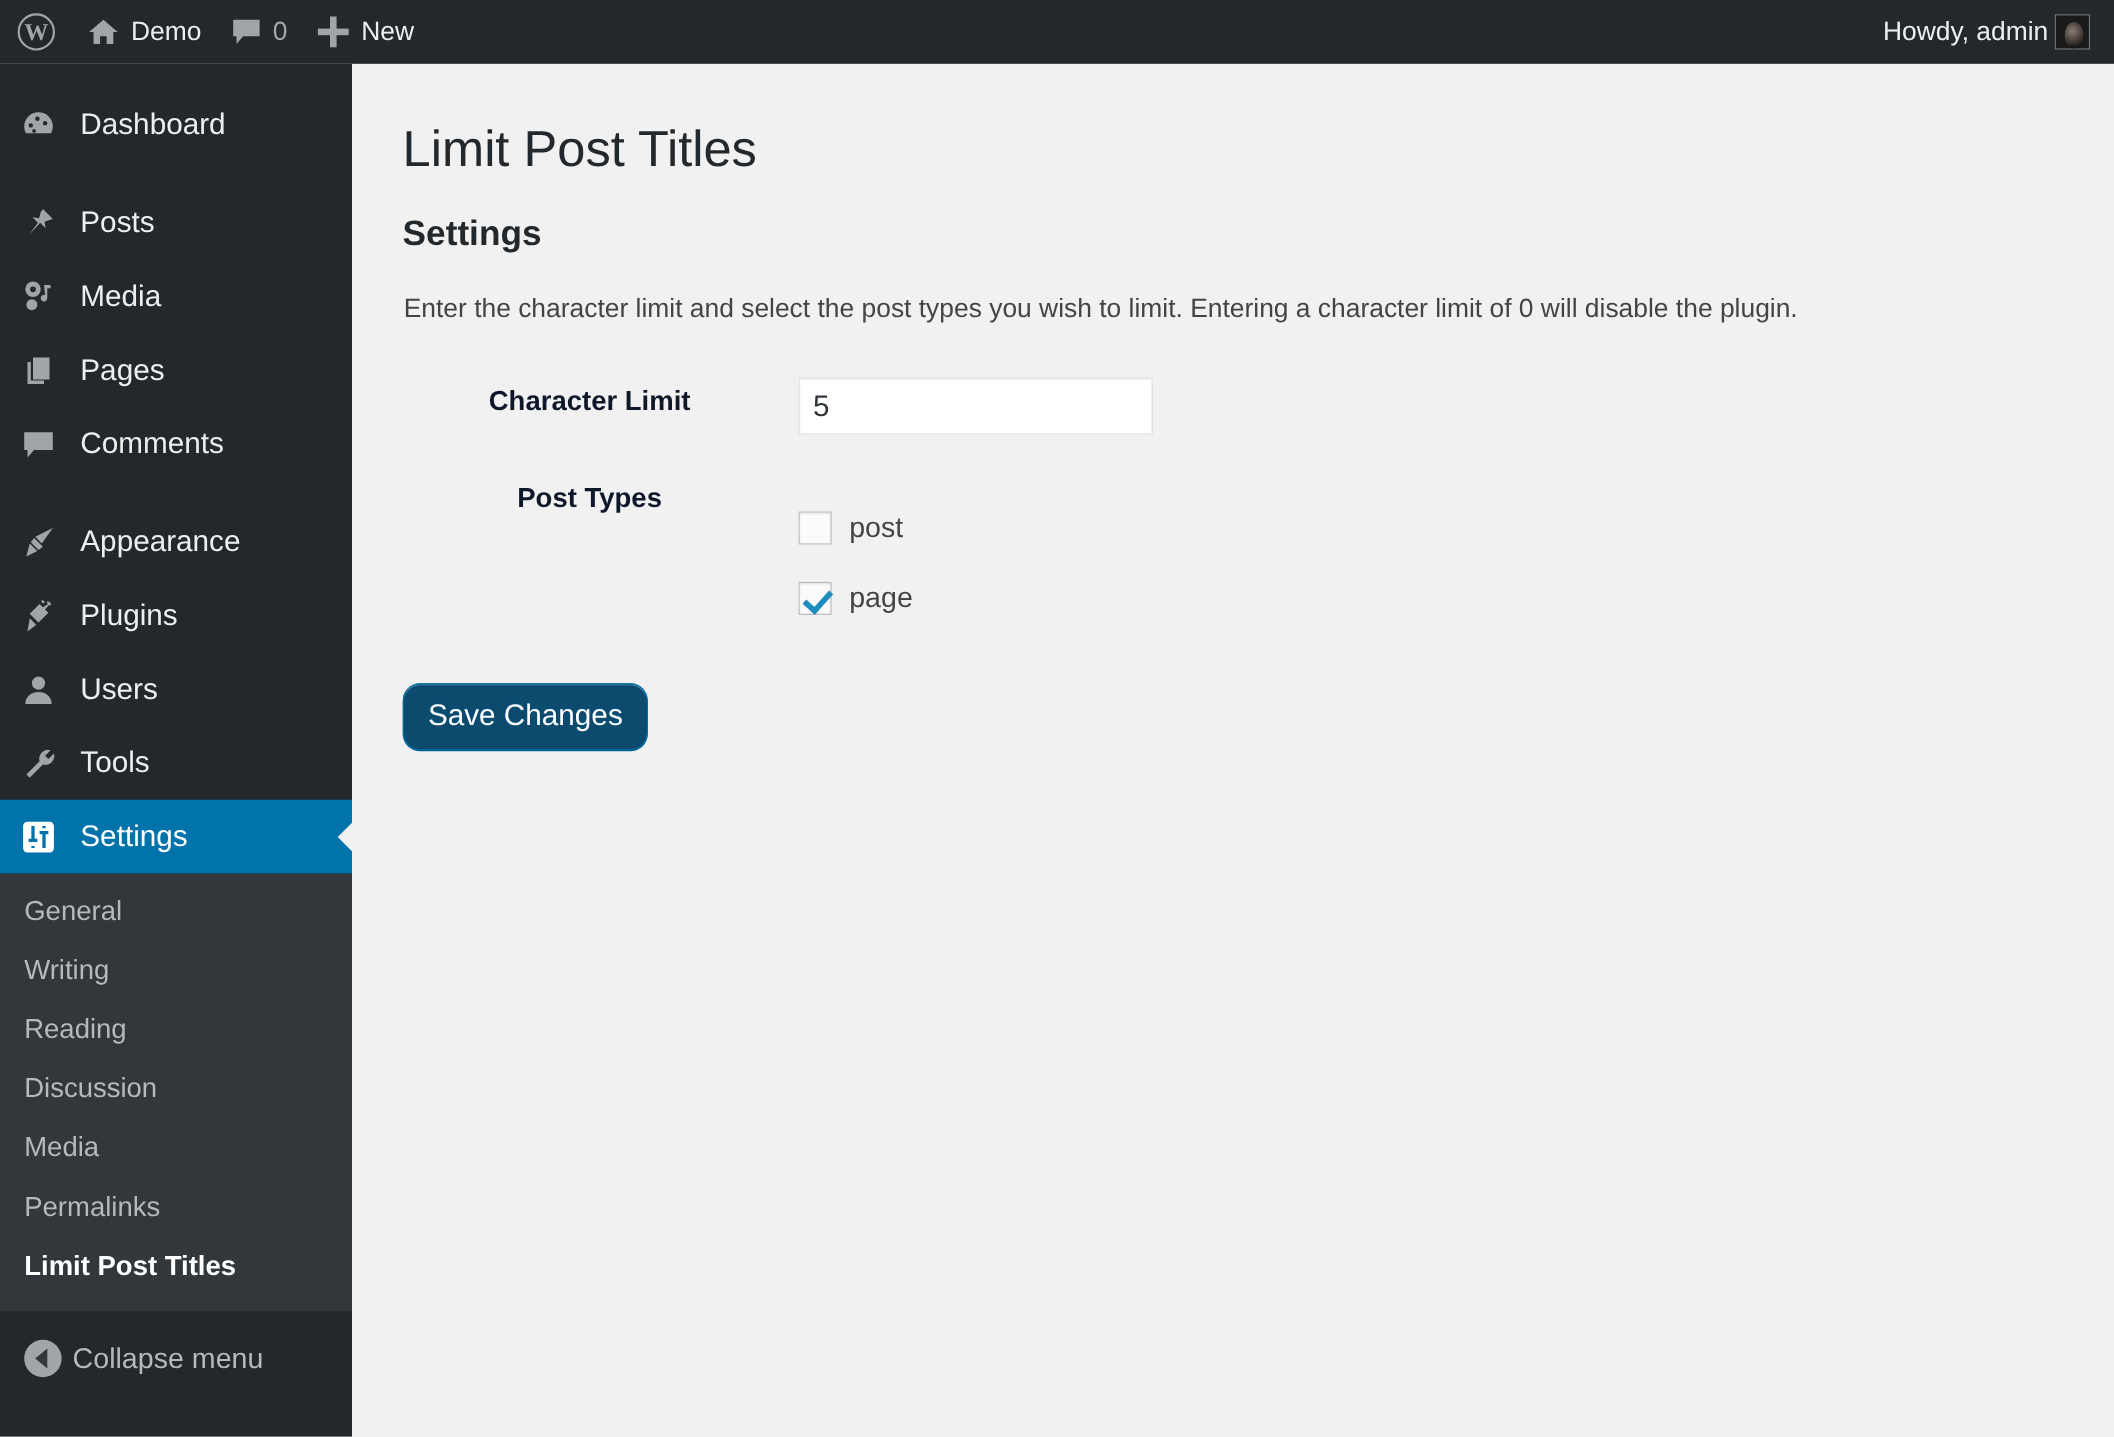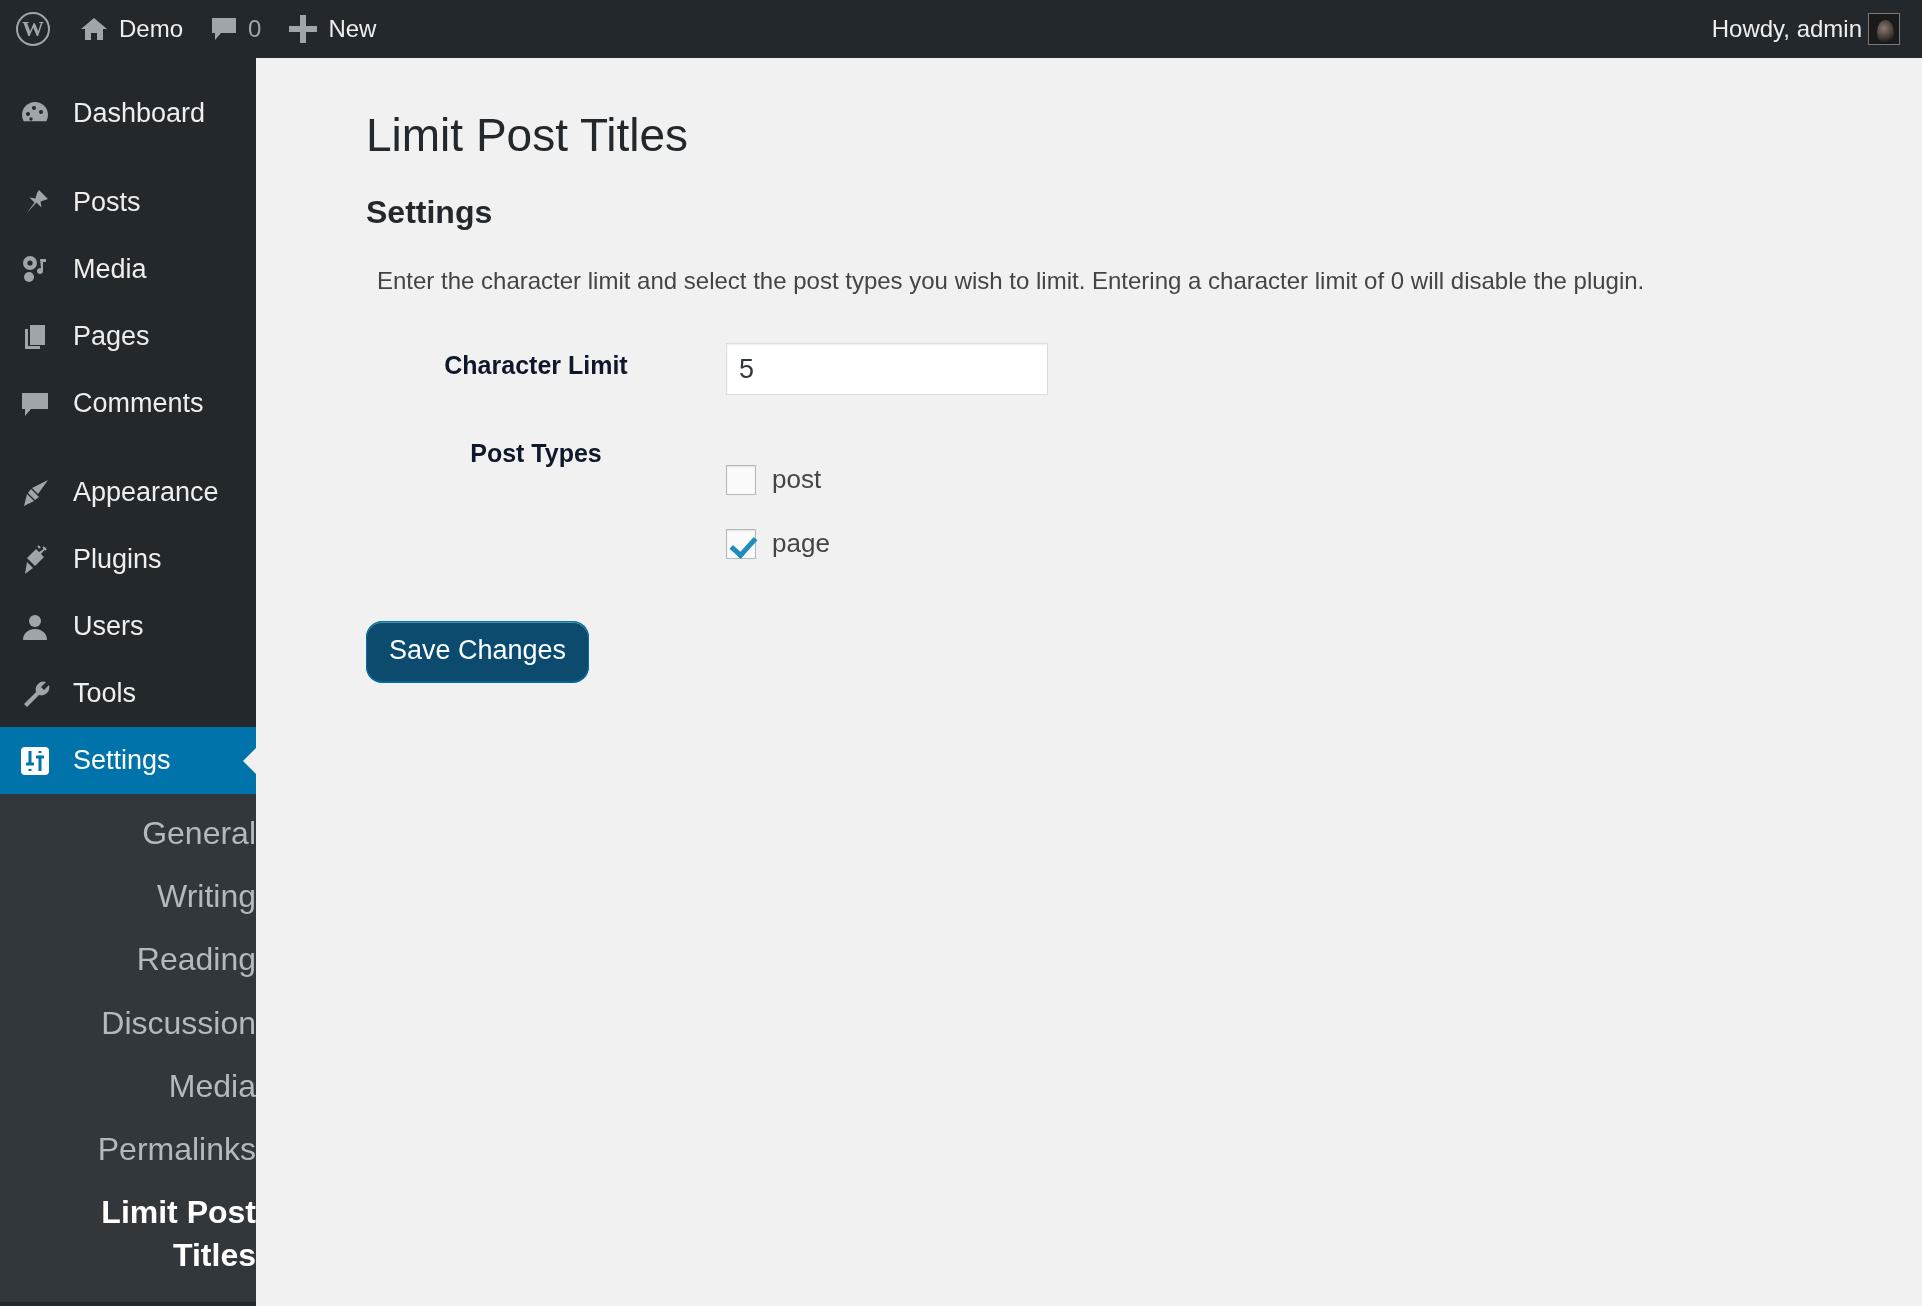--- a/index.html
+++ b/index.html
@@ -68,24 +68,23 @@
   }
   .plus-icon::before, .plus-icon::after {
     content: ""; position: absolute; background: #a0a5aa;
   }
   .plus-icon::before { left: 0; top: 11px; width: 28px; height: 6px; }
   .plus-icon::after { top: 0; left: 11px; height: 28px; width: 6px; }
 
   
   #sidebar {
     position: absolute; top: 58px; left: 0;
-    width: 256px; height: 1248px;
+    width: 320px; height: 1248px;
     background: #23282d;
     z-index: 40;
-    text-align: right;
   }
   .menu-top { padding-top: 22px; }
   .menu-item {
     display: flex; align-items: center;
     height: 67px;
     padding-left: 17px;
     gap: 20px;
     color: #eeeeee;
     font-size: 27px;
     cursor: pointer;
@@ -110,21 +109,21 @@
     border-width: 14px 14px 14px 0;
     border-color: transparent #f1f1f1 transparent transparent;
   }
   #submenu {
     background: #32373c;
     padding: 8px 0 14px 0;
   }
   .submenu-item {
     display: block;
     padding: 10px 0 10px 22px;
-    font-size: 32px;
+    font-size: 25px;
     color: #b4b9be;
     cursor: pointer;
     line-height: 1.35;
   }
   .submenu-item.current { color: #ffffff; font-weight: bold; }
   #collapse {
     display: flex; align-items: center; gap: 10px;
     padding: 26px 0 26px 22px;
     color: #b4b9be; font-size: 26px; cursor: pointer;
   }
@@ -152,21 +151,21 @@
     margin: 0; padding: 12px 0 0 0;
     font-size: 46px; font-weight: 400;
     color: #23282d; line-height: 1.3;
   }
   h2#section-title {
     margin: 26px 0 0 0;
     font-size: 32px; font-weight: bold;
     color: #23282d; line-height: 1.3;
   }
   p#section-desc {
-    margin: 30px 0 0 11px;
+    margin: 30px 0 0 1px;
     font-size: 24px; color: #444444;
     line-height: 1.5;
   }
   .form-table { width: 100%; border-collapse: collapse; margin-top: 26px; }
   .form-table th {
     text-align: center; vertical-align: top;
     font-size: 25px; font-weight: bold; color: #0f172a;
     padding: 26px 20px 26px 0;
     width: 360px;
   }

